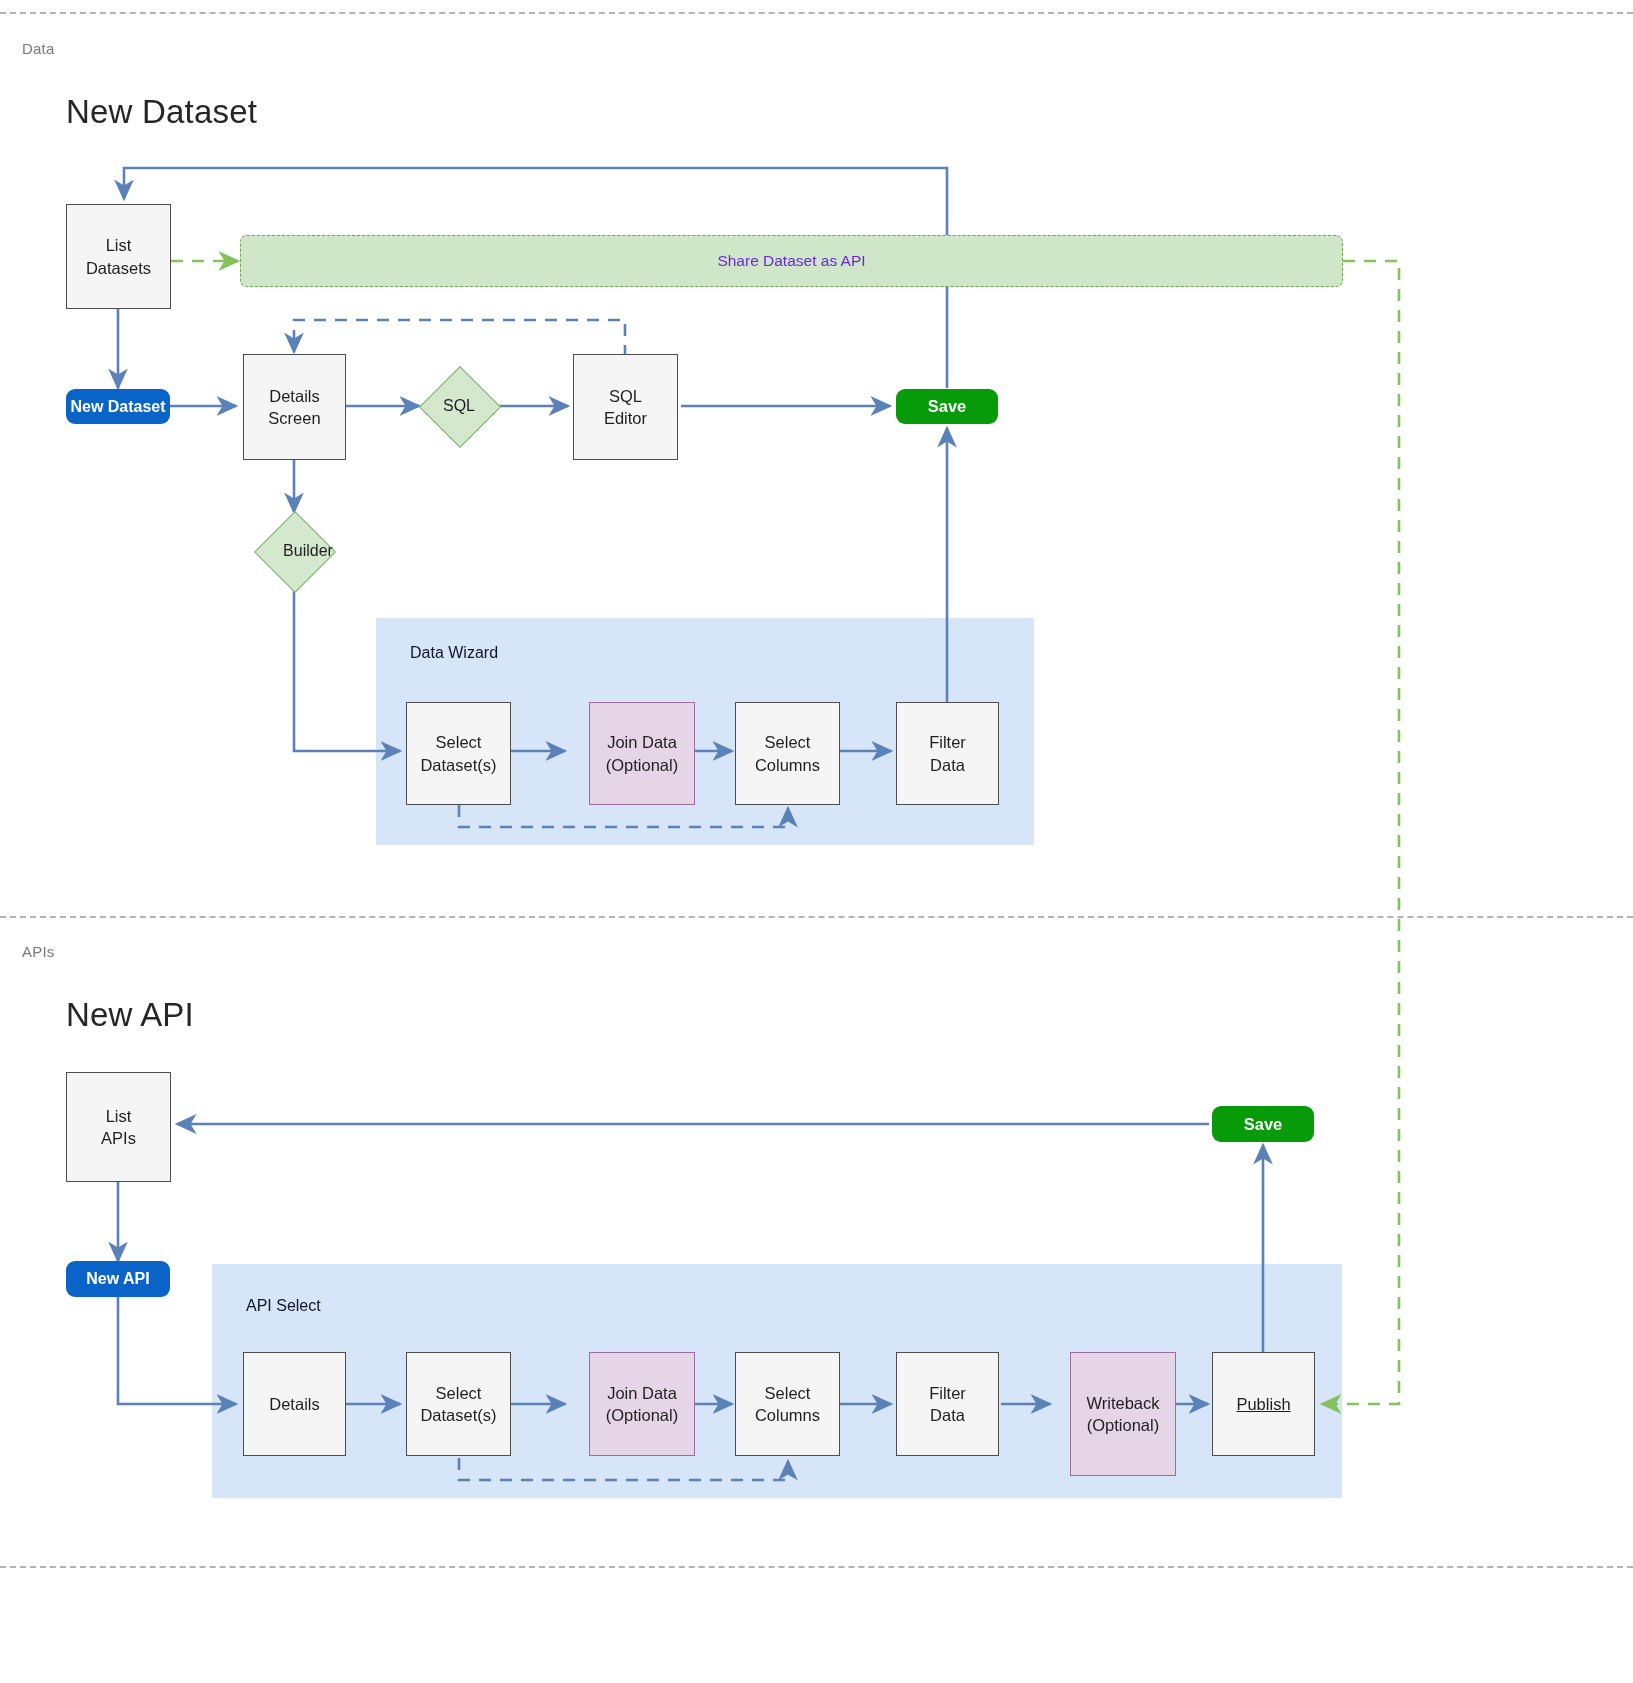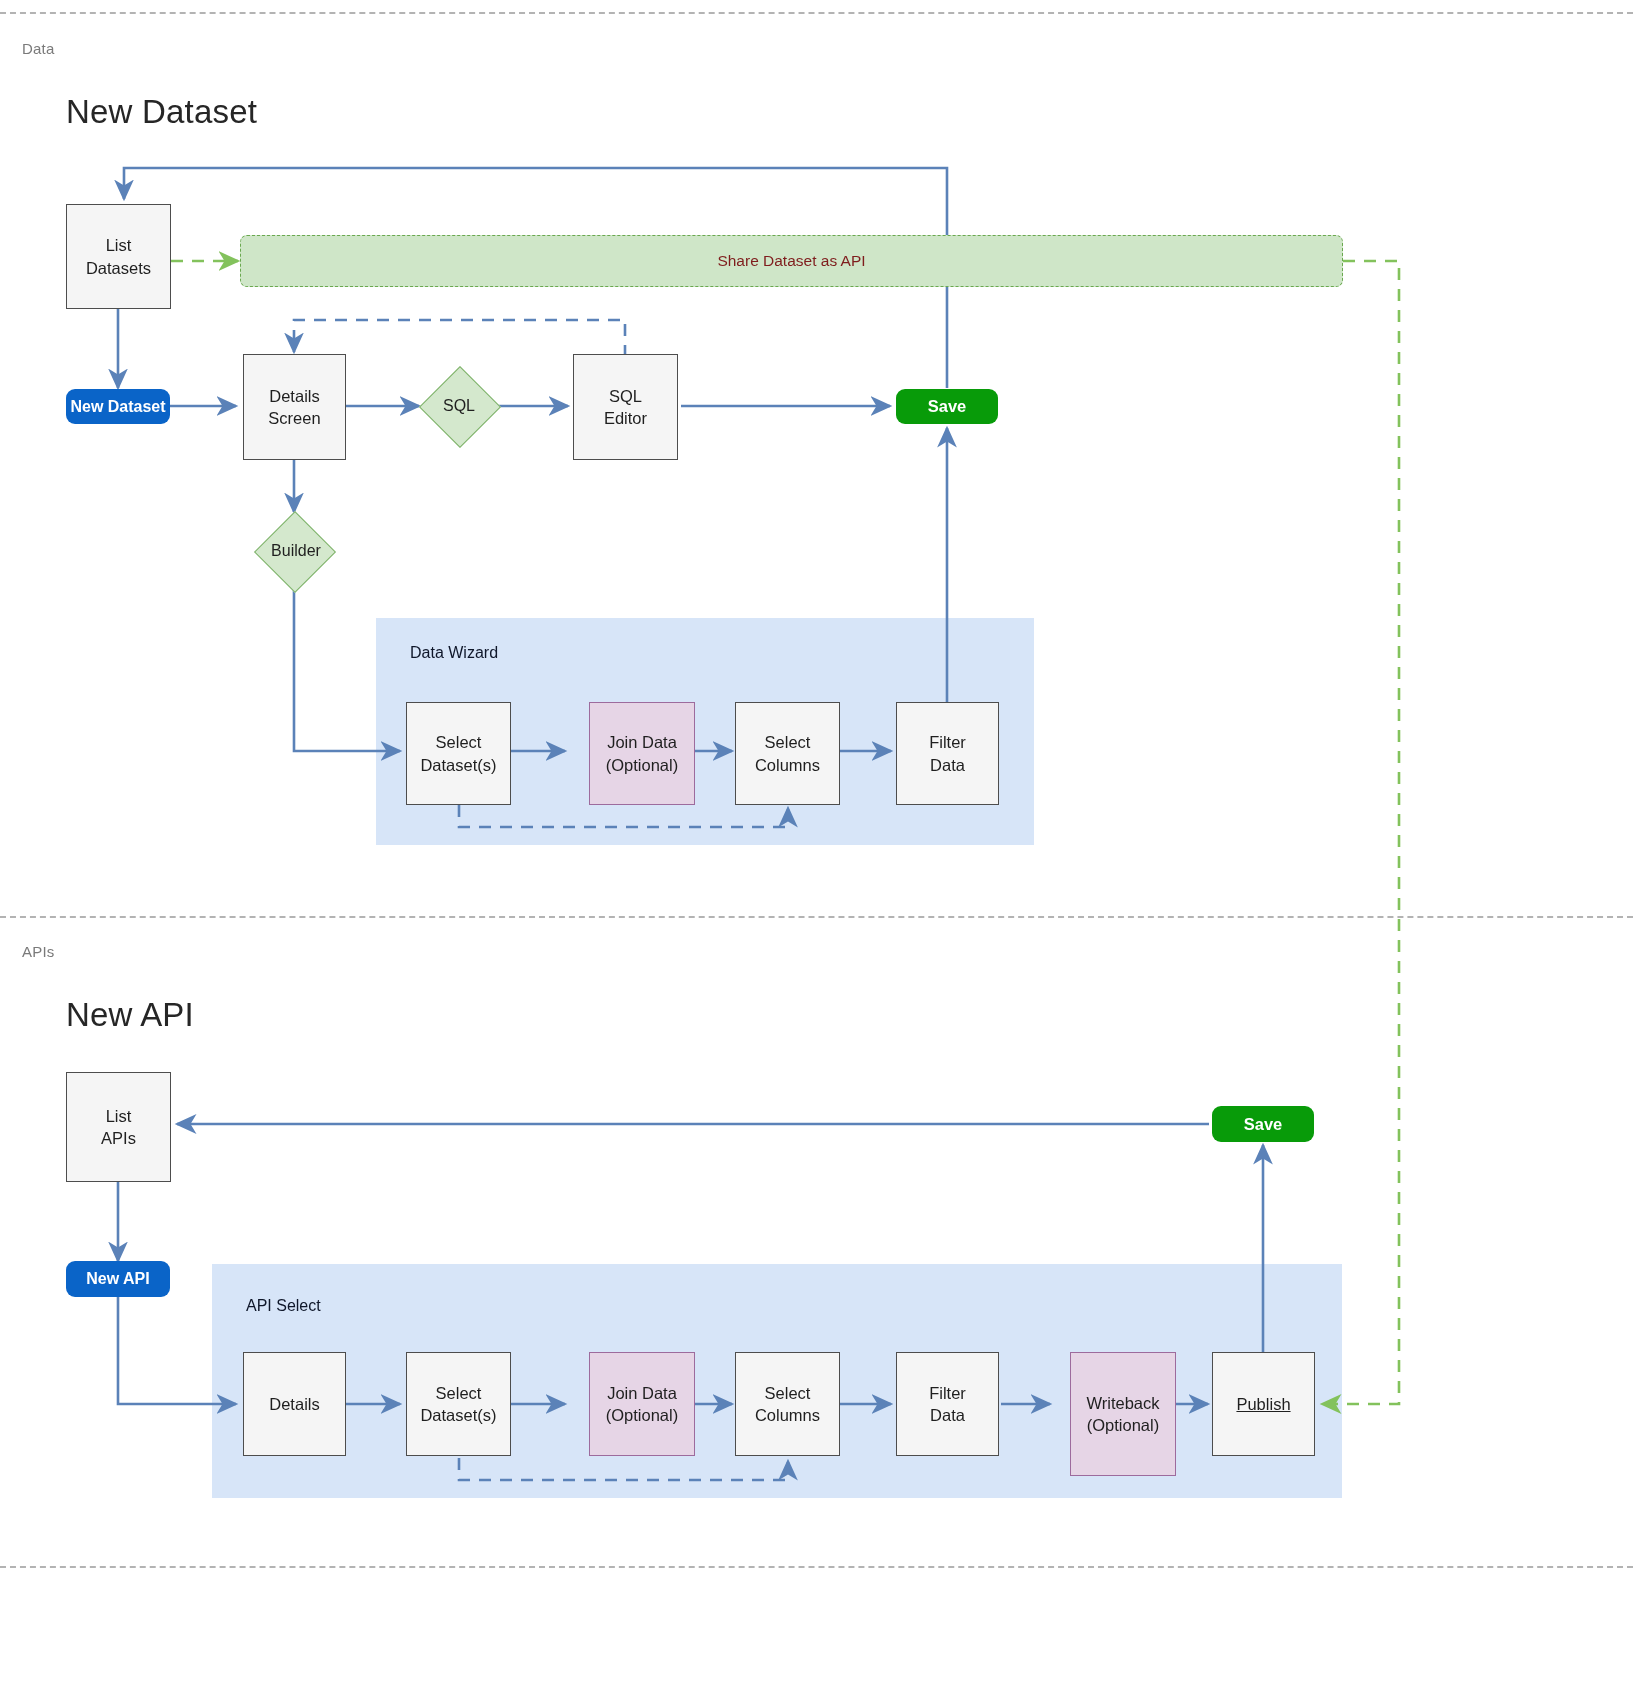--- a/index.html
+++ b/index.html
@@ -84,21 +84,21 @@
     border-radius: 9px;
     color: #ffffff;
     font-weight: bold;
     font-size: 16.5px;
   }
   .node.band-green {
     background: #cfe6c8;
     border: 1.8px dashed #6aa84f;
     border-radius: 7px;
     font-size: 15.5px;
-    color: #7f1d1d;
+    color: #6d28d9;
   }
   .diamond {
     position: absolute;
     background: #d4e8cd;
     border: 1.6px solid #7fb36a;
     transform: rotate(45deg);
   }
   .diamond-label {
     position: absolute;
     display: flex;
@@ -227,21 +227,21 @@
 
   <div class="diamond" style="left:431px; top:378px; width:56px; height:56px;"></div>
   <div class="diamond-label" style="left:419px; top:386px; width:80px; height:40px;">SQL</div>
 
   <div class="node process" style="left:573px; top:354px; width:105px; height:106px;">SQL
 Editor</div>
 
   <div class="node btn-green" style="left:896px; top:389px; width:102px; height:35px;">Save</div>
 
   <div class="diamond" style="left:266px; top:523px; width:56px; height:56px;"></div>
-  <div class="diamond-label" style="left:256px; top:531px; width:80px; height:40px;">Builder</div>
+  <div class="diamond-label" style="left:268px; top:531px; width:80px; height:40px;">Builder</div>
 
   <div class="node process" style="left:406px; top:702px; width:105px; height:103px;">Select
 Dataset(s)</div>
   <div class="node optional" style="left:573px; top:702px; width:106px; height:103px;">Join Data
 (Optional)</div>
   <div class="node process" style="left:735px; top:702px; width:105px; height:103px;">Select
 Columns</div>
   <div class="node process" style="left:896px; top:702px; width:103px; height:103px;">Filter
 Data</div>
 

